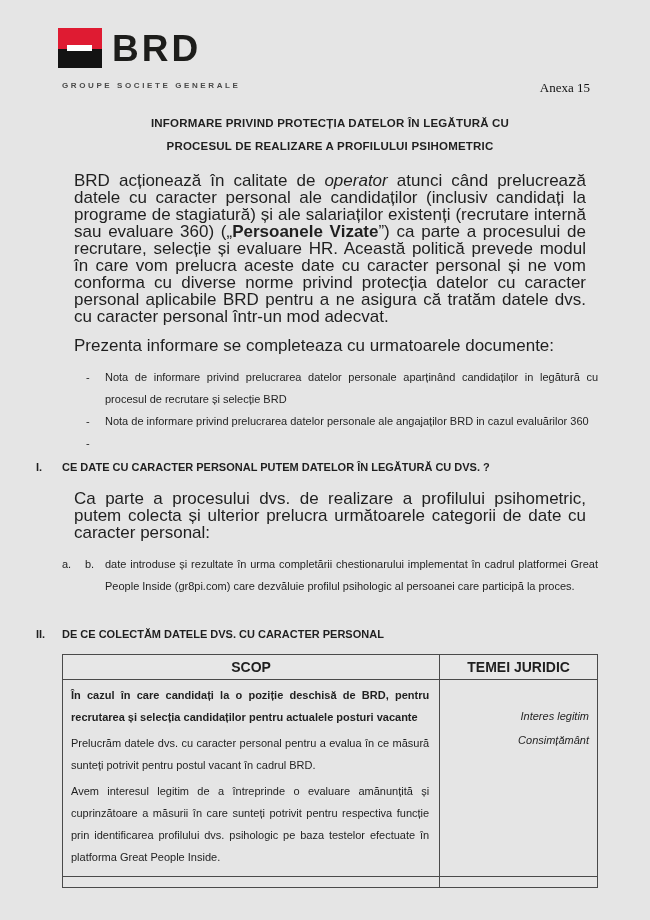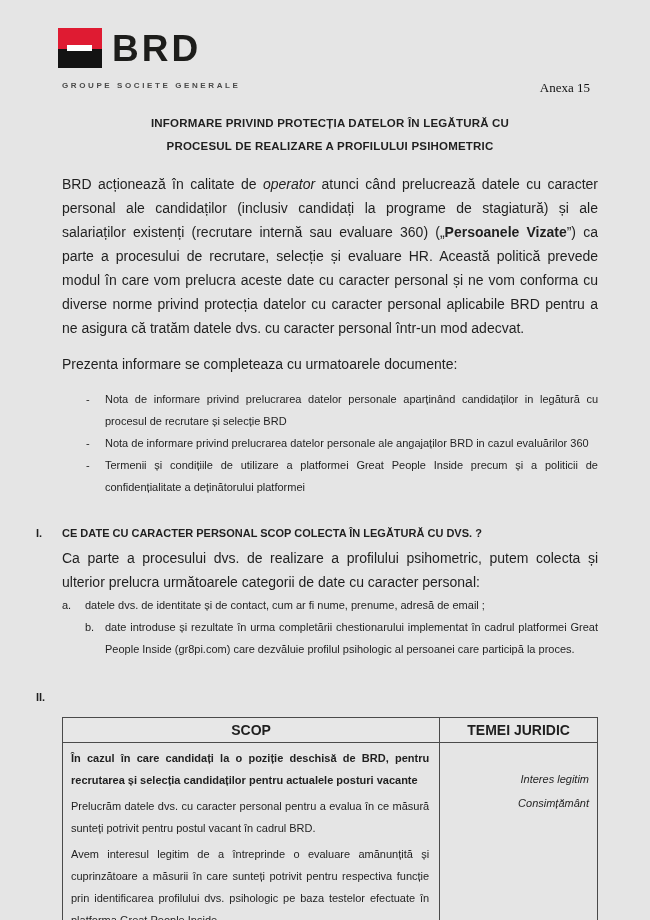--- a/index.html
+++ b/index.html
@@ -26,21 +26,21 @@
   .anexa{
     position:absolute;right:8px;bottom:-6px;
     font-family:"Liberation Serif",serif;
     font-size:13px;color:#111;
   }
 
   
   .title{margin-top:22px;text-align:center;font-weight:bold;font-size:11.5px;line-height:23px;letter-spacing:.2px;}
 
   
-  .para{font-size:14px;line-height:24px;text-align:justify;margin:0;}
+  .para{font-size:17px;line-height:17px;text-align:justify;margin:12px;}
   .p1{margin-top:14px;}
   .p2{margin-top:12px;text-align:left;}
   .it{font-style:italic;}
   .bd{font-weight:bold;}
 
   .doc-list{margin:12px 0 0 0;padding:0;list-style:none;}
   .doc-list li{
     position:relative;
     padding-left:43px;
     font-size:11px;line-height:22px;text-align:justify;
@@ -108,37 +108,38 @@
       <div>PROCESUL DE REALIZARE A PROFILULUI PSIHOMETRIC</div>
     </div>
 
     <p class="para p1"><span>BRD acționează în calitate de </span><span class="it">operator</span><span> atunci când prelucrează datele cu caracter personal ale candidaților (inclusiv candidați la programe de stagiatură) și ale salariaților existenți (recrutare internă sau evaluare 360) („</span><span class="bd">Persoanele Vizate</span><span>”) ca parte a procesului de recrutare, selecție și evaluare HR. Această politică prevede modul în care vom prelucra aceste date cu caracter personal și ne vom conforma cu diverse norme privind protecția datelor cu caracter personal aplicabile BRD pentru a ne asigura că tratăm datele dvs. cu caracter personal într-un mod adecvat.</span></p>
 
     <p class="para p2">Prezenta informare se completeaza cu urmatoarele documente:</p>
 
     <ul class="doc-list">
       <li><span class="dash">-</span><span>Nota de informare privind prelucrarea datelor personale aparținând candidaților in legătură cu procesul de recrutare și selecție BRD</span></li>
       <li><span class="dash">-</span><span>Nota de informare privind prelucrarea datelor personale ale angajaților BRD in cazul evaluărilor 360</span></li>
-      <li><span class="dash">-</span><span>Termenii și condițiile de utilizare a platformei Great People Inside precum și a politicii de confidențialitate a deținătorului platformei</span></li>
+      <li><span class="dash">-</span></li>
     </ul>
 
     <div class="sec-head">
       <span class="sec-num">I.</span>
-      <span>CE DATE CU CARACTER PERSONAL SCOP COLECTA ÎN LEGĂTURĂ CU DVS. ?</span>
+      <span>CE DATE CU CARACTER PERSONAL PUTEM DATELOR ÎN LEGĂTURĂ CU DVS. ?</span>
     </div>
     <div class="sec-body">
       <p class="para">Ca parte a procesului dvs. de realizare a profilului psihometric, putem colecta și ulterior prelucra următoarele categorii de date cu caracter personal:</p>
       <ul class="abc">
-        <li class="li-a"><span class="mk">a.</span><span>datele dvs. de identitate și de contact, cum ar fi nume, prenume, adresă de email ;</span></li>
+        <li class="li-a"><span class="mk">a.</span></li>
         <li class="li-b"><span class="mk">b.</span><span>date introduse și rezultate în urma completării chestionarului implementat în cadrul platformei Great People Inside (gr8pi.com) care dezvăluie profilul psihologic al persoanei care participă la proces.</span></li>
       </ul>
     </div>
 
     <div class="sec-head sec2-head">
       <span class="sec-num">II.</span>
+      <span>DE CE COLECTĂM DATELE DVS. CU CARACTER PERSONAL</span>
     </div>
 
     <table class="scop">
       <colgroup>
           <col class="col-scop">
           <col class="col-temei">
         </colgroup>
       <thead>
         <tr>
           <th>SCOP</th>

